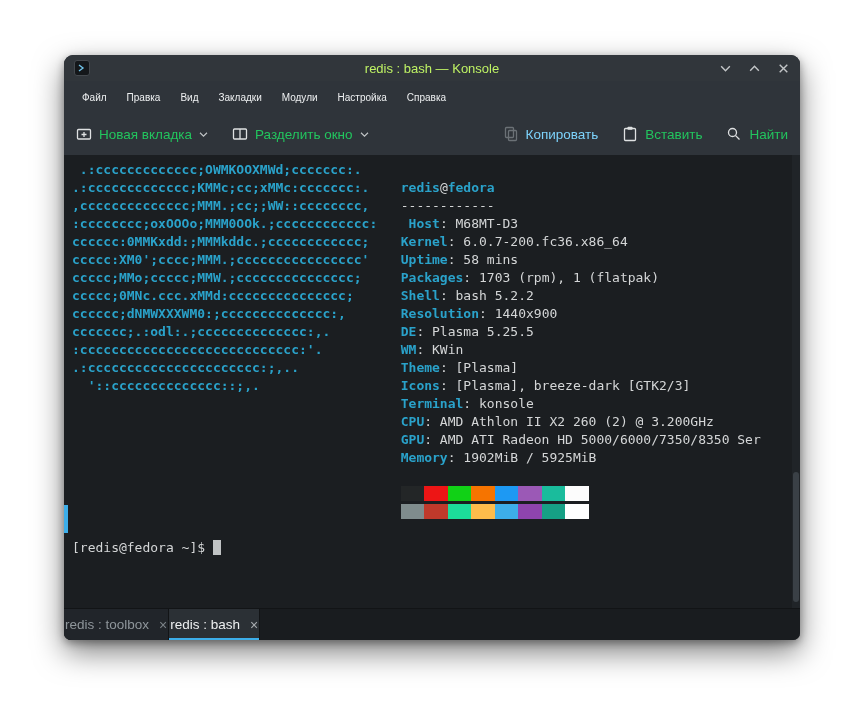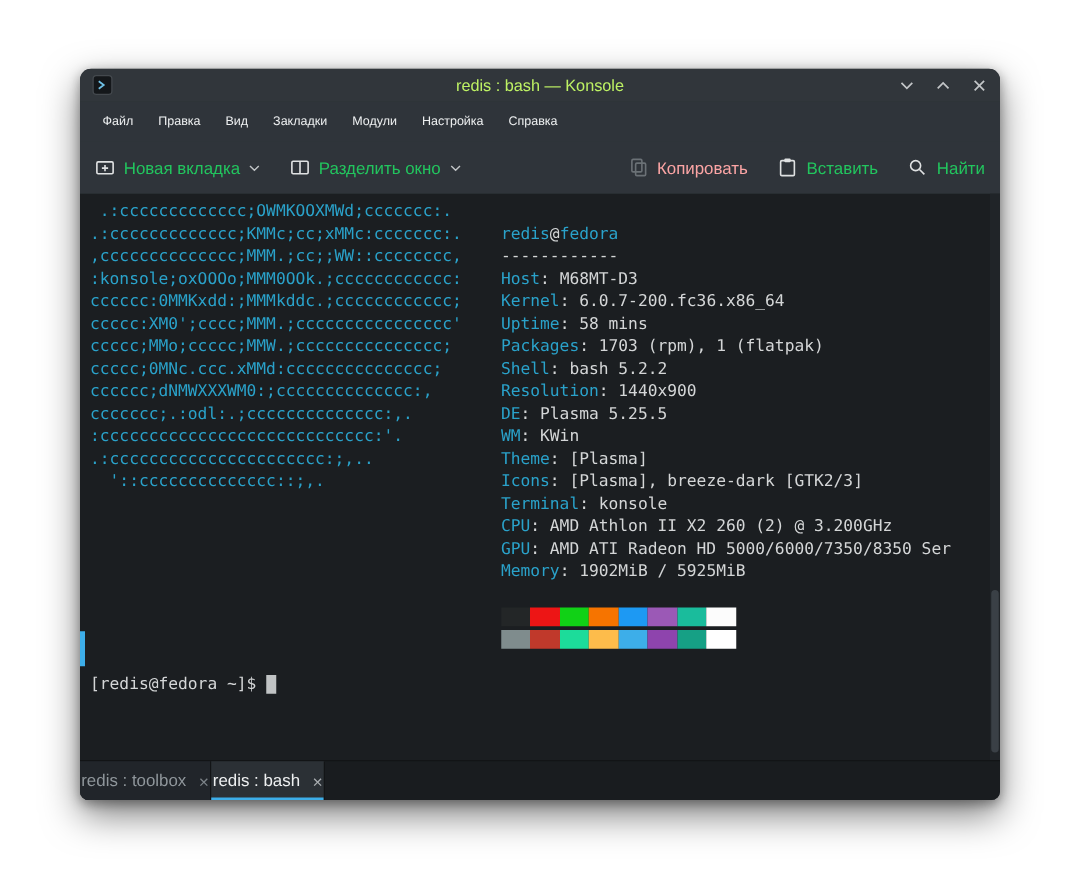--- a/index.html
+++ b/index.html
@@ -18,30 +18,30 @@
   .win-controls { margin-left:auto; display:flex; gap:15px; align-items:center; z-index:2; }
   .win-btn { width:14px; height:14px; display:flex; align-items:center; justify-content:center; }
 
   
   .menubar { height:32px; background:#2f343a; display:flex; align-items:center; padding:0 8px; }
   .menu-item { padding:5px 10px; color:#eef0f1; font-size:10px; border-radius:3px; }
 
   
   .toolbar { height:42px; background:#2f343a; display:flex; align-items:center; padding:0 12px; gap:24px; }
   .tb-btn { display:flex; align-items:center; gap:7px; color:#22c55e; font-size:13.5px; }
-  .tb-btn.disabled { color:#fca5a5; }
+  .tb-btn.disabled { color:#7dd3fc; }
   .tb-group { display:flex; align-items:center; gap:24px; }
   .tb-spacer { flex:1; }
 
   
   .terminal { position:relative; height:453px; background:#1b1e21; }
   #term-content { position:absolute; left:8px; top:6px; font-family:"DejaVu Sans Mono",monospace;
     font-size:13px; line-height:18px; }
   .trow { white-space:pre; height:18px; }
-  .cy { color:#2aa2ca; font-weight:normal; }
+  .cy { color:#2aa2ca; font-weight:bold; }
   .tx { color:#d4d6d7; }
   .cursor { background:#c0c3c4; }
   .scroll-indicator { position:absolute; left:0; top:350px; width:4px; height:28px; background:#3daee9; }
   .scrollbar-track { position:absolute; right:0; top:0; width:8px; height:100%; background:#202428; }
   .scrollbar-handle { position:absolute; right:1px; bottom:6px; width:6px; height:130px; background:#3a4046; border-radius:3px; }
 
   
   .tabbar { height:32px; background:#191c1f; border-top:1px solid #121416; display:flex; align-items:stretch; }
   .tab { display:flex; align-items:center; gap:10px; padding:0 1px; font-size:13.5px;
     color:#8f969b; background:#21252a; border-right:1px solid #121416; }
@@ -153,21 +153,21 @@
         <span>Найти</span>
       </div>
     </div>
   </div>
 
   <div class="terminal">
     <div id="term-content">
         <div class="trow"><span class="cy"> .:ccccccccccccc;OWMKOOXMWd;ccccccc:.</span></div>
         <div class="trow"><span class="cy">.:ccccccccccccc;KMMc;cc;xMMc:ccccccc:.</span><span class="tx">    </span><span class="cy">redis</span><span class="tx">@</span><span class="cy">fedora</span></div>
         <div class="trow"><span class="cy">,cccccccccccccc;MMM.;cc;;WW::cccccccc,</span><span class="tx">    </span><span class="tx">------------</span></div>
-        <div class="trow"><span class="cy">:konsole;oxOOOo;MMM0OOk.;cccccccccccc:</span><span class="tx">    </span><span class="cy">Host</span><span class="tx">: M68MT-D3</span></div>
+        <div class="trow"><span class="cy">:cccccccc;oxOOOo;MMM0OOk.;cccccccccccc:</span><span class="tx">    </span><span class="cy">Host</span><span class="tx">: M68MT-D3</span></div>
         <div class="trow"><span class="cy">cccccc:0MMKxdd:;MMMkddc.;cccccccccccc;</span><span class="tx">    </span><span class="cy">Kernel</span><span class="tx">: 6.0.7-200.fc36.x86_64</span></div>
         <div class="trow"><span class="cy">ccccc:XM0';cccc;MMM.;cccccccccccccccc'</span><span class="tx">    </span><span class="cy">Uptime</span><span class="tx">: 58 mins</span></div>
         <div class="trow"><span class="cy">ccccc;MMo;ccccc;MMW.;ccccccccccccccc;</span><span class="tx">     </span><span class="cy">Packages</span><span class="tx">: 1703 (rpm), 1 (flatpak)</span></div>
         <div class="trow"><span class="cy">ccccc;0MNc.ccc.xMMd:ccccccccccccccc;</span><span class="tx">      </span><span class="cy">Shell</span><span class="tx">: bash 5.2.2</span></div>
         <div class="trow"><span class="cy">cccccc;dNMWXXXWM0:;cccccccccccccc:,</span><span class="tx">       </span><span class="cy">Resolution</span><span class="tx">: 1440x900</span></div>
         <div class="trow"><span class="cy">ccccccc;.:odl:.;cccccccccccccc:,.</span><span class="tx">         </span><span class="cy">DE</span><span class="tx">: Plasma 5.25.5</span></div>
         <div class="trow"><span class="cy">:cccccccccccccccccccccccccccc:'.</span><span class="tx">          </span><span class="cy">WM</span><span class="tx">: KWin</span></div>
         <div class="trow"><span class="cy">.:cccccccccccccccccccccc:;,..</span><span class="tx">             </span><span class="cy">Theme</span><span class="tx">: [Plasma]</span></div>
         <div class="trow"><span class="cy">  '::cccccccccccccc::;,.</span><span class="tx">                  </span><span class="cy">Icons</span><span class="tx">: [Plasma], breeze-dark [GTK2/3]</span></div>
         <div class="trow"><span class="tx">                                          </span><span class="cy">Terminal</span><span class="tx">: konsole</span></div>

